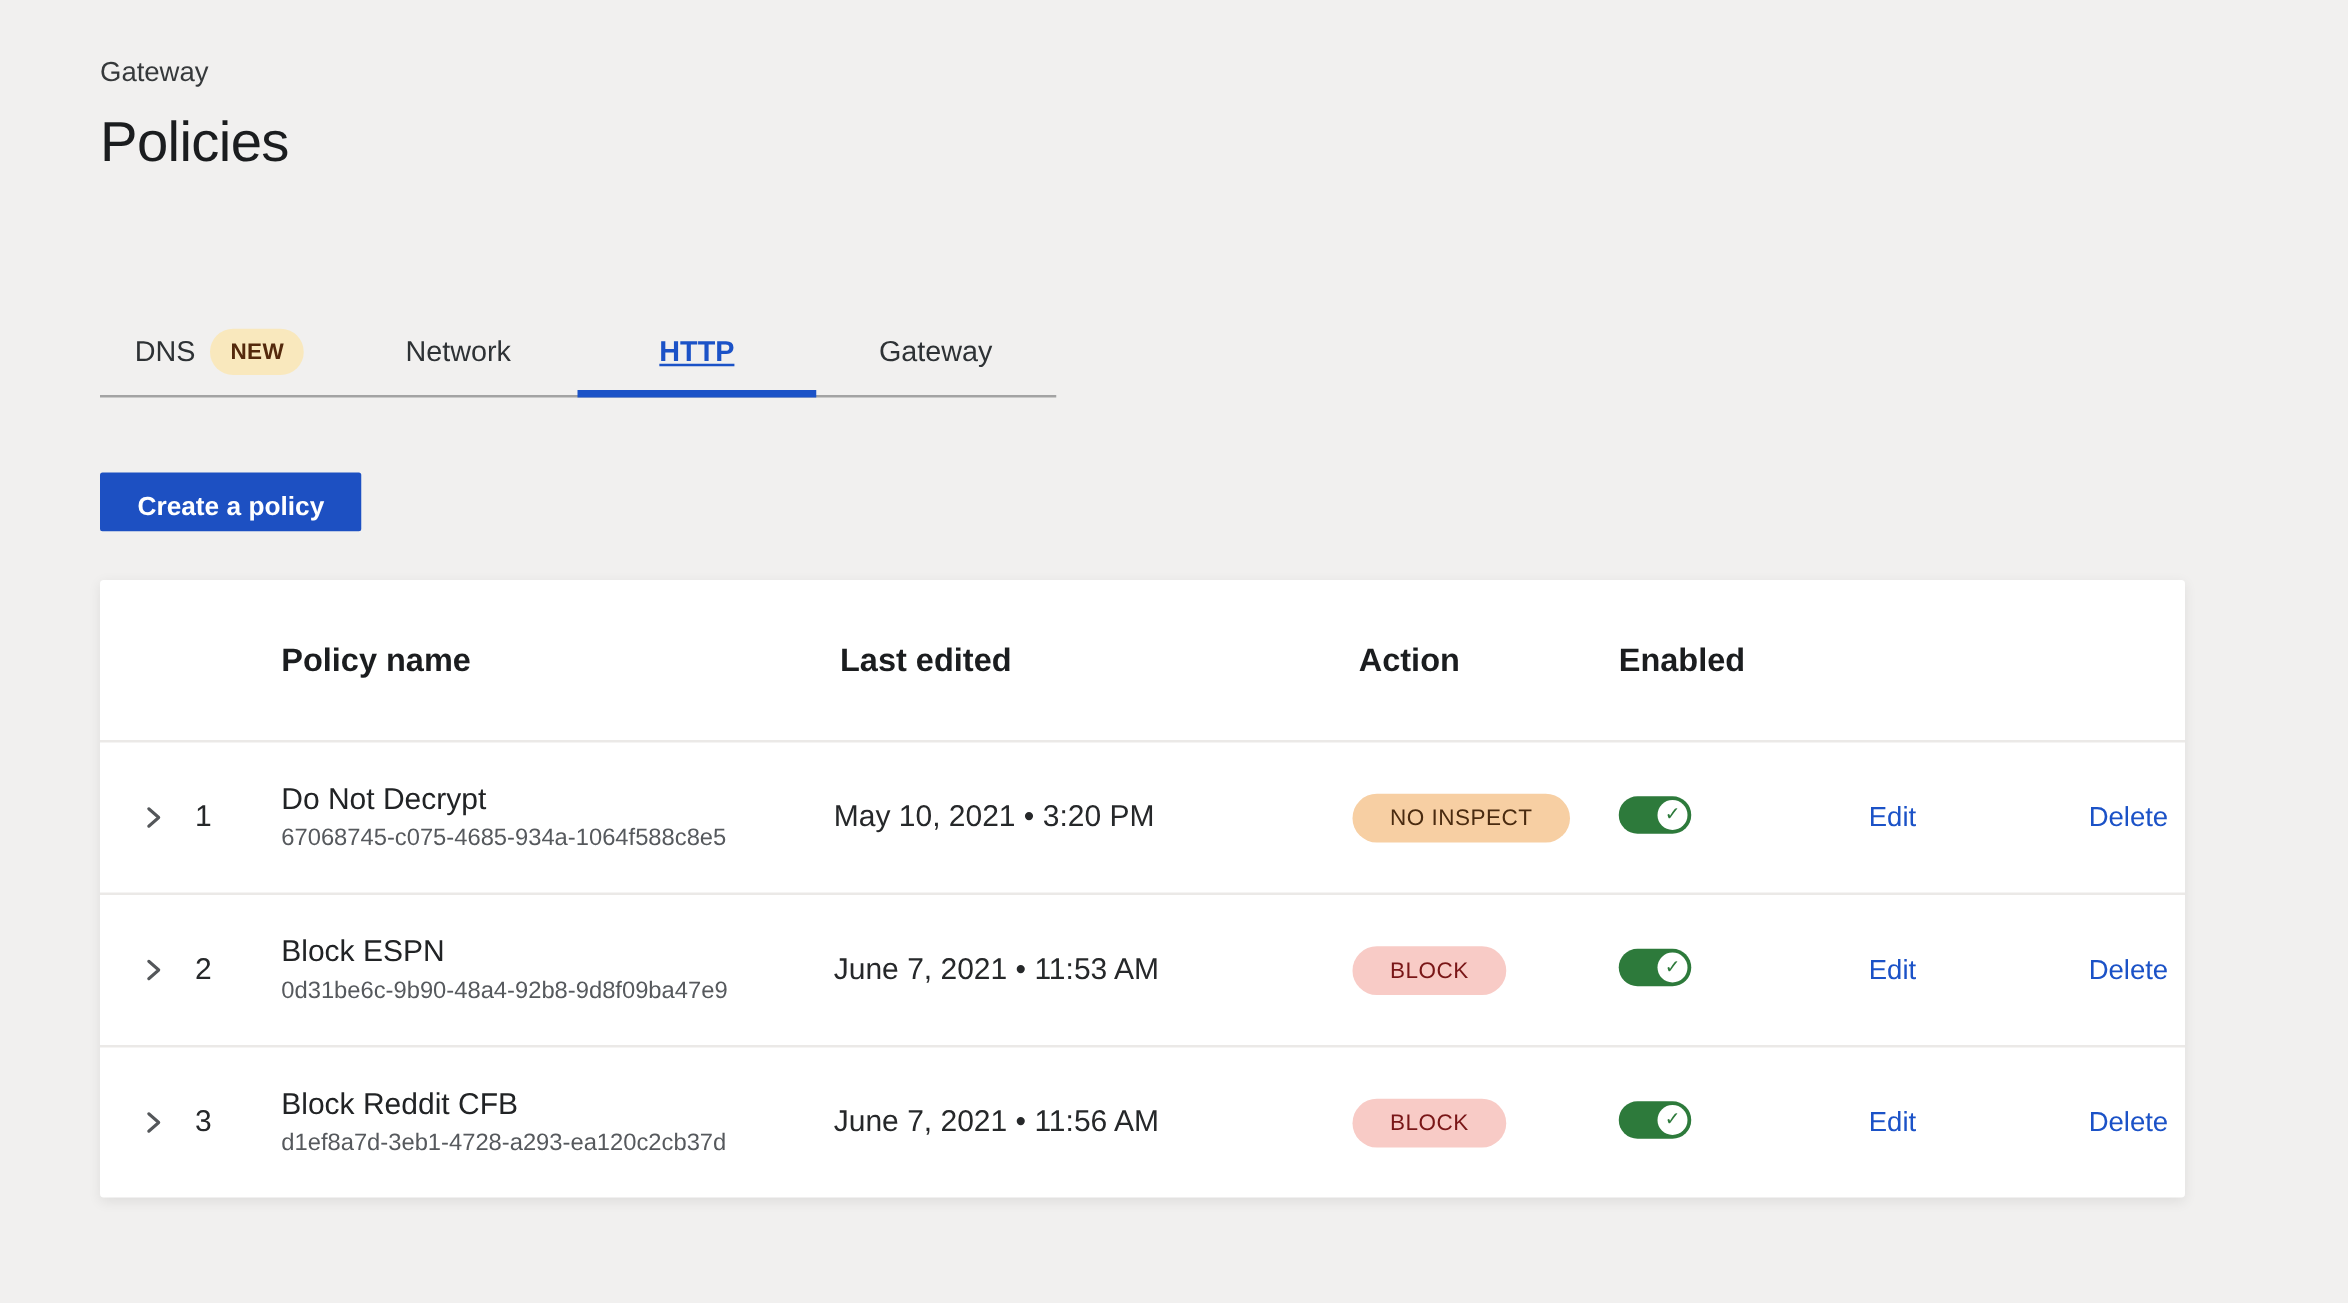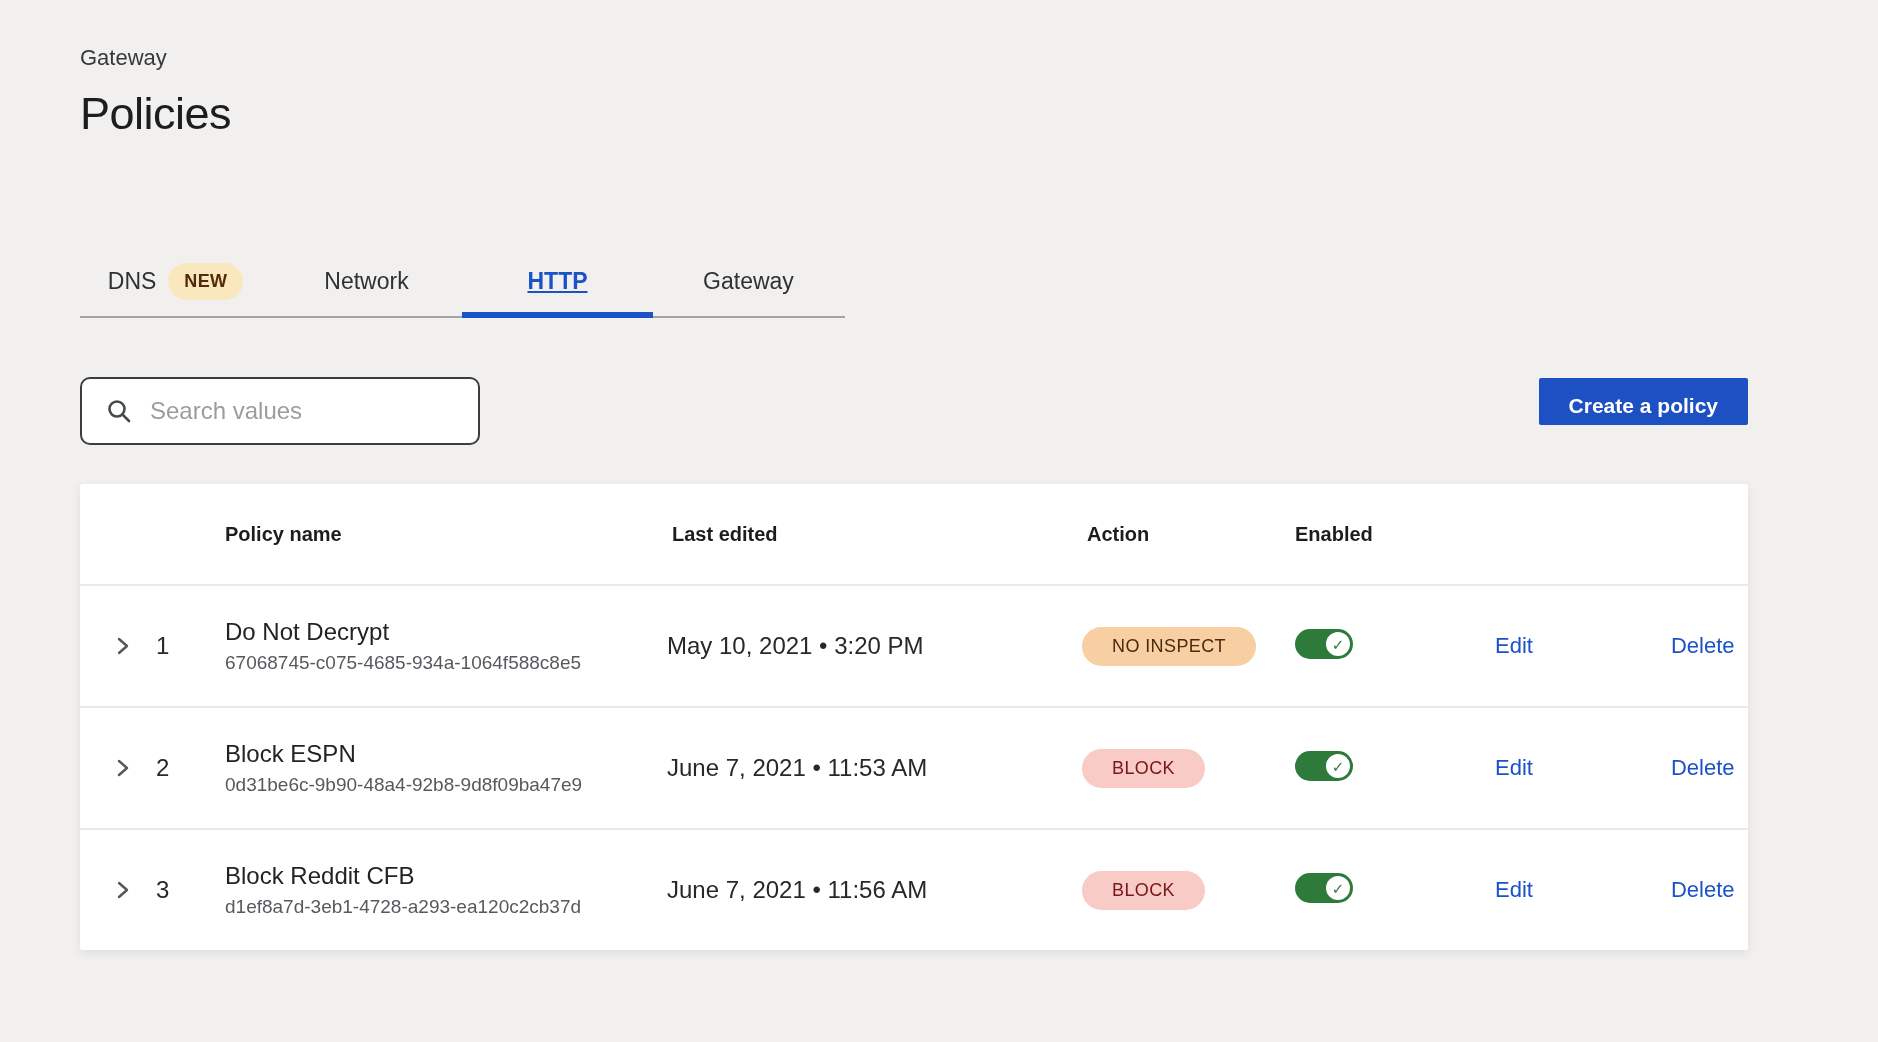--- a/index.html
+++ b/index.html
@@ -104,21 +104,21 @@
     background: #ffffff;
     border-radius: 3px;
     box-shadow: 0 3px 10px rgba(0,0,0,0.08);
     overflow: hidden;
   }
   .grid-row {
     display: grid;
     grid-template-columns: 64px 76px 447px 415px 208px 205px 253px;
     align-items: center;
   }
-  .thead { height: 100px; font-size: 20px; font-weight: 700; color: #1b1d1f; }
+  .thead { height: 128px; font-size: 26px; font-weight: 700; color: #1b1d1f; }
   .thead .hcell { padding-left: 5px; }
   .trow { height: 122px; border-top: 2px solid #ebe9e7; }
 
   .cell-chevron { display: flex; justify-content: center; padding-left: 22px; cursor: pointer; }
   .cell-num { font-size: 24px; padding-left: 12px; color: #26282a; }
   .cell-name { padding-left: 5px; }
   .pname { font-size: 24px; color: #212325; line-height: 32px; }
   .puuid { font-size: 19px; color: #56595d; line-height: 26px; margin-top: 2px; }
   .cell-date { font-size: 24px; color: #26282a; }
 
@@ -187,27 +187,20 @@
     </div>
     <div class="tab tab--active">
       <span>HTTP</span>
     </div>
     <div class="tab">
       <span>Gateway</span>
     </div>
   </nav>
 
   <div class="toolbar">
-    <div class="search">
-      <svg width="26" height="26" viewBox="0 0 26 26">
-        <circle cx="11" cy="11" r="7.5" fill="none" stroke="#454a4d" stroke-width="2.6"></circle>
-        <line x1="16.5" y1="16.5" x2="23" y2="23" stroke="#454a4d" stroke-width="2.6" stroke-linecap="round"></line>
-      </svg>
-      <input type="text" placeholder="Search values" style="">
-    </div>
     <button class="btn-primary">Create a policy</button>
   </div>
 
   <section class="card">
     <div class="grid-row thead">
       <div></div>
       <div></div>
       <div class="hcell">Policy name</div>
       <div class="hcell">Last edited</div>
       <div class="hcell">Action</div>

